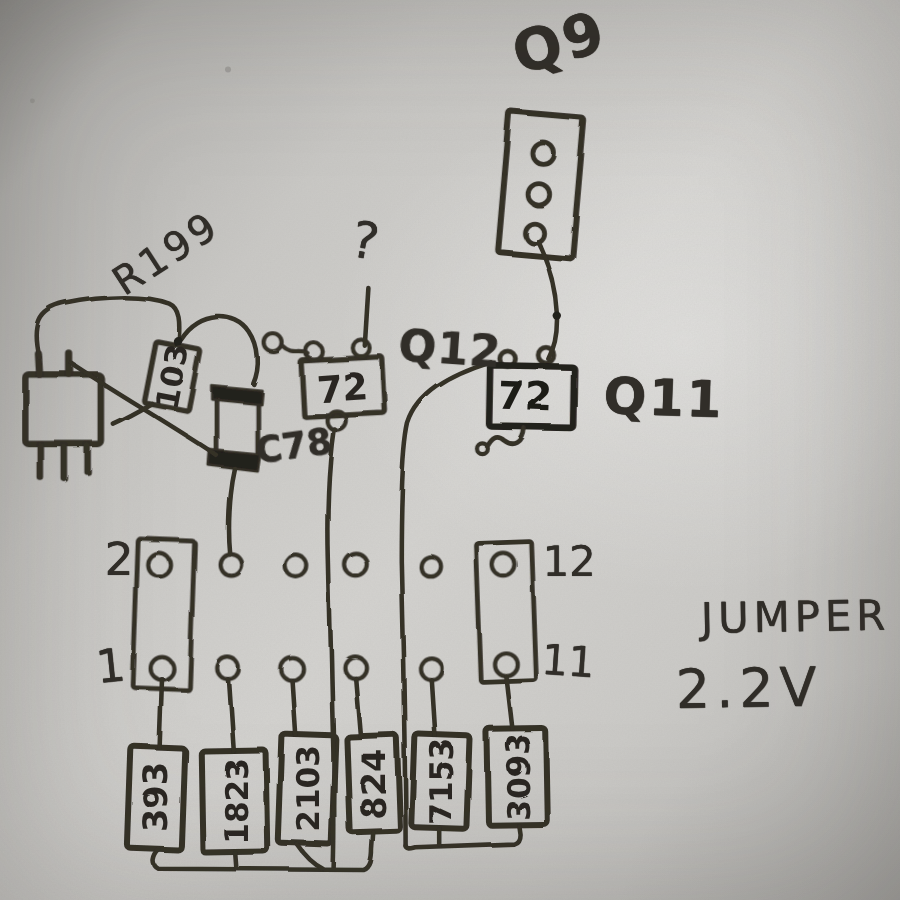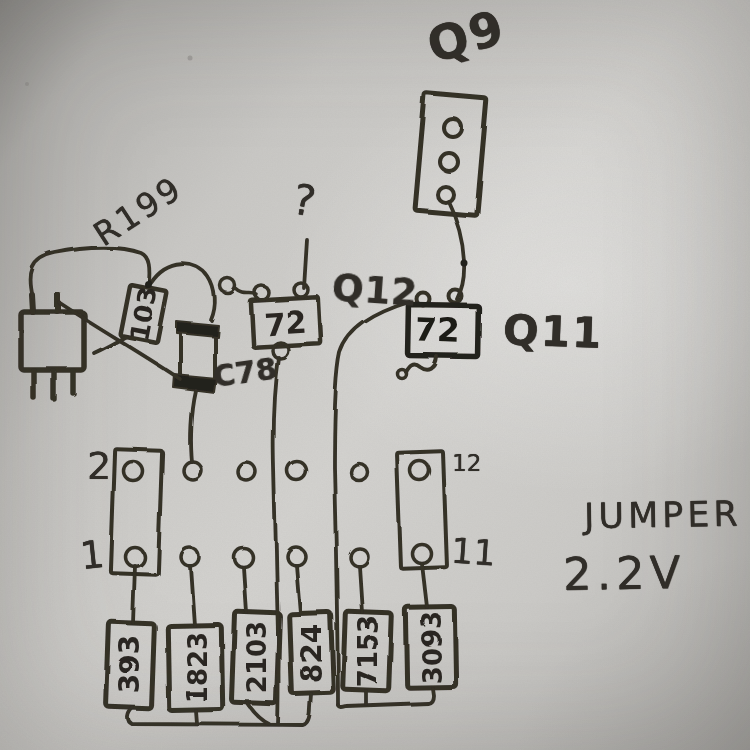--- a/index.html
+++ b/index.html
@@ -178,21 +178,21 @@
   <div class="hw" style="left:293px;top:180px;font-size:42px;font-weight:500;transform:rotate(10deg);">?</div>
 
   <div class="hw" style="left:332px;top:272px;font-size:37px;font-weight:600;letter-spacing:1px;transform:rotate(4deg);">Q12</div>
 
   <div class="hw" style="left:503px;top:311px;font-size:42px;font-weight:700;letter-spacing:2px;transform:rotate(2deg);">Q11</div>
 
   <div class="hw" style="left:87px;top:447px;font-size:38px;font-weight:500;">2</div>
 
   <div class="hw" style="left:80px;top:536px;font-size:38px;font-weight:500;transform:rotate(-6deg);">1</div>
 
-  <div class="hw" style="left:452px;top:452px;font-size:23px;font-weight:500;">12</div>
+  <div class="hw" style="left:452px;top:452px;font-size:35px;font-weight:500;">12</div>
 
   <div class="hw" style="left:451px;top:535px;font-size:35px;font-weight:500;transform:rotate(4deg);">11</div>
 
   <div class="hw" style="left:584px;top:498px;font-size:35px;font-weight:500;letter-spacing:4px;transform:rotate(-1deg);">JUMPER</div>
 
   <div class="hw" style="left:563px;top:551px;font-size:45px;font-weight:500;letter-spacing:5px;transform:rotate(-1deg);">2.2V</div>
 
 </div>
 
 </body></html>

